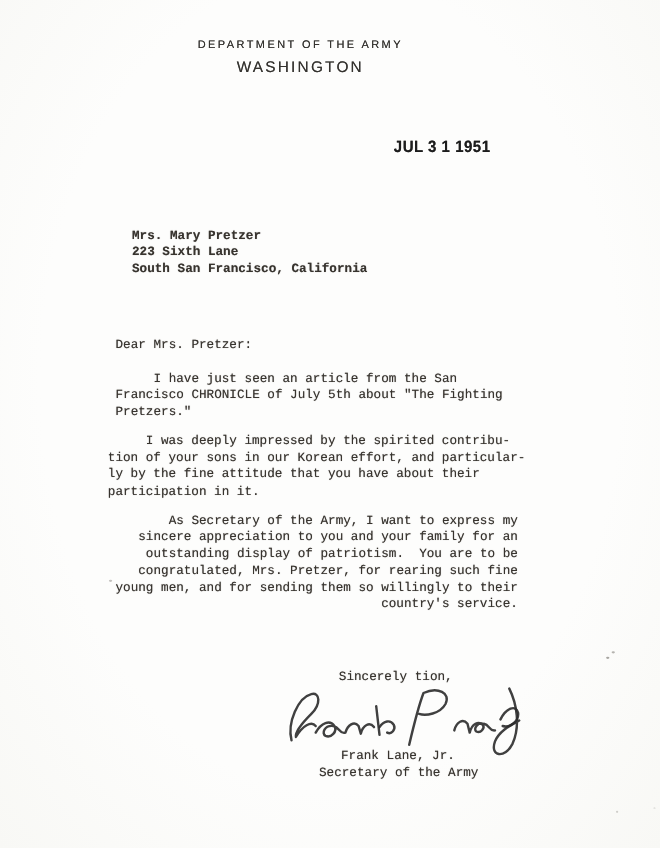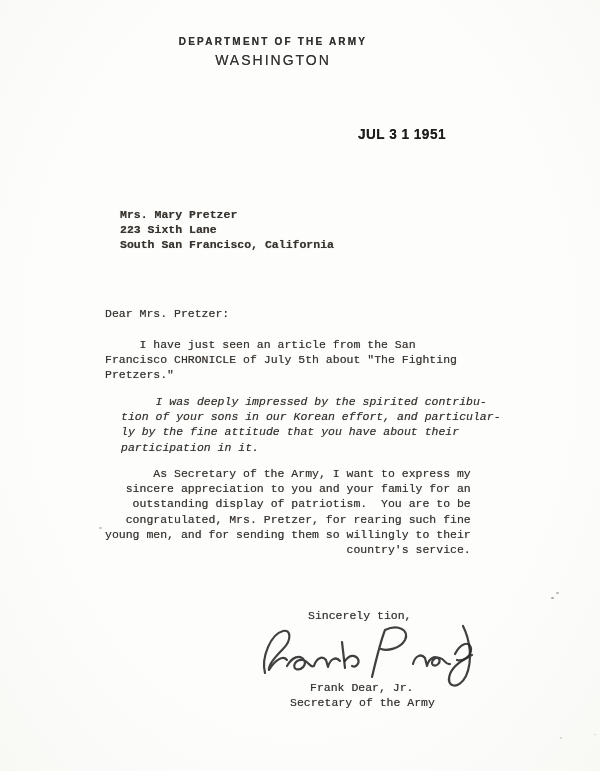--- a/index.html
+++ b/index.html
@@ -6,21 +6,21 @@
   html,body{margin:0;padding:0;background:var(--paper);}
   .page{
     position:relative;width:600px;height:771px;overflow:hidden;
     background:radial-gradient(ellipse at 50% 45%, #fdfdfc 62%, #f8f8f5 100%);
   }
   .letterhead{
     position:absolute;top:36px;left:0;width:546px;text-align:center;
     font-family:"Liberation Sans",sans-serif;color:#34322e;
   }
   .letterhead-title{
-    font-size:10px;letter-spacing:2.2px;font-weight:bold;
+    font-size:10px;letter-spacing:2.2px;font-weight:normal;
     text-shadow:0 0 0.5px rgba(40,40,40,.8);
   }
   .letterhead-sub{
     margin-top:5px;font-size:14px;letter-spacing:2px;
     text-shadow:0 0 0.5px rgba(40,40,40,.7);
   }
   .datestamp{
     position:absolute;top:126px;left:358px;
     font-family:"Liberation Sans",sans-serif;font-weight:bold;
     font-size:14.5px;letter-spacing:.5px;color:var(--stamp);
@@ -29,21 +29,21 @@
   }
   .typed{
     position:absolute;white-space:pre;
     font-family:"Liberation Mono","DejaVu Sans Mono",monospace;
     font-size:11.5px;line-height:15.2px;color:var(--ink);
     text-shadow:0 0 .7px rgba(55,51,46,.6);
   }
   .recipient{top:207px;left:120px;line-height:15px;font-weight:bold;}
   .salutation{top:306px;left:105px;}
   .para-1{top:337px;left:105px;}
-  .para-2{top:394px;left:121px;font-style:italic;}
+  .para-2{top:394px;left:98px;}
   .para-3{top:466px;left:105px;text-align:right;}
   .closing{top:608px;left:308px;}
   .signed-name{top:680px;left:310px;}
   .signed-title{top:695px;left:290px;}
   .signature{
     position:absolute;top:621px;left:258px;width:218px;height:76px;
     pointer-events:none;
   }
   .signature path{
     fill:none;stroke:#2b2b2b;stroke-width:2.2;
@@ -96,21 +96,21 @@
     <path d="M7,52 C3,36 13,13 25,10 C33,8 34,19 25,28 C18,35 10,44 11,49 C17,39 25,34 29,39"></path>
     <path d="M29,45 C34,36 42,33 46,39 C49,44 43,50 38,48 C34,46 37,38 45,39 C51,40 51,47 56,45 C58,38 64,34 68,39 L70,46 C72,38 78,35 82,40"></path>
     <path d="M84,21 L87,47"></path>
     <path d="M87,40 C91,34 97,33 100,38 C102,42 98,47 94,45"></path>
     <path d="M114,56 C118,39 122,22 127,9 C140,3 152,9 147,19 C142,28 129,30 123,28"></path>
     <path d="M155,43 C157,35 163,32 167,37 L169,45 C171,37 177,34 181,38 C183,41 179,46 175,44 C172,42 176,35 182,37 C187,38 187,44 192,43"></path>
     <path d="M197,33 C202,23 211,19 213,27 C214,35 205,41 199,39"></path>
     <path d="M205,5 C212,19 215,39 208,55 C201,69 187,67 192,53 C196,43 207,38 214,34"></path>
   </svg>
 
-  <div class="typed signed-name">Frank Dear, Jr.</div>
+  <div class="typed signed-name">Frank Lane, Jr.</div>
 
   <div class="typed signed-title">Secretary of the Army</div>
 
   <div class="speck s1"></div>
   <div class="speck s2"></div>
   <div class="speck s3"></div>
   <div class="speck s4"></div>
   <div class="speck s5"></div>
 
 </div>

